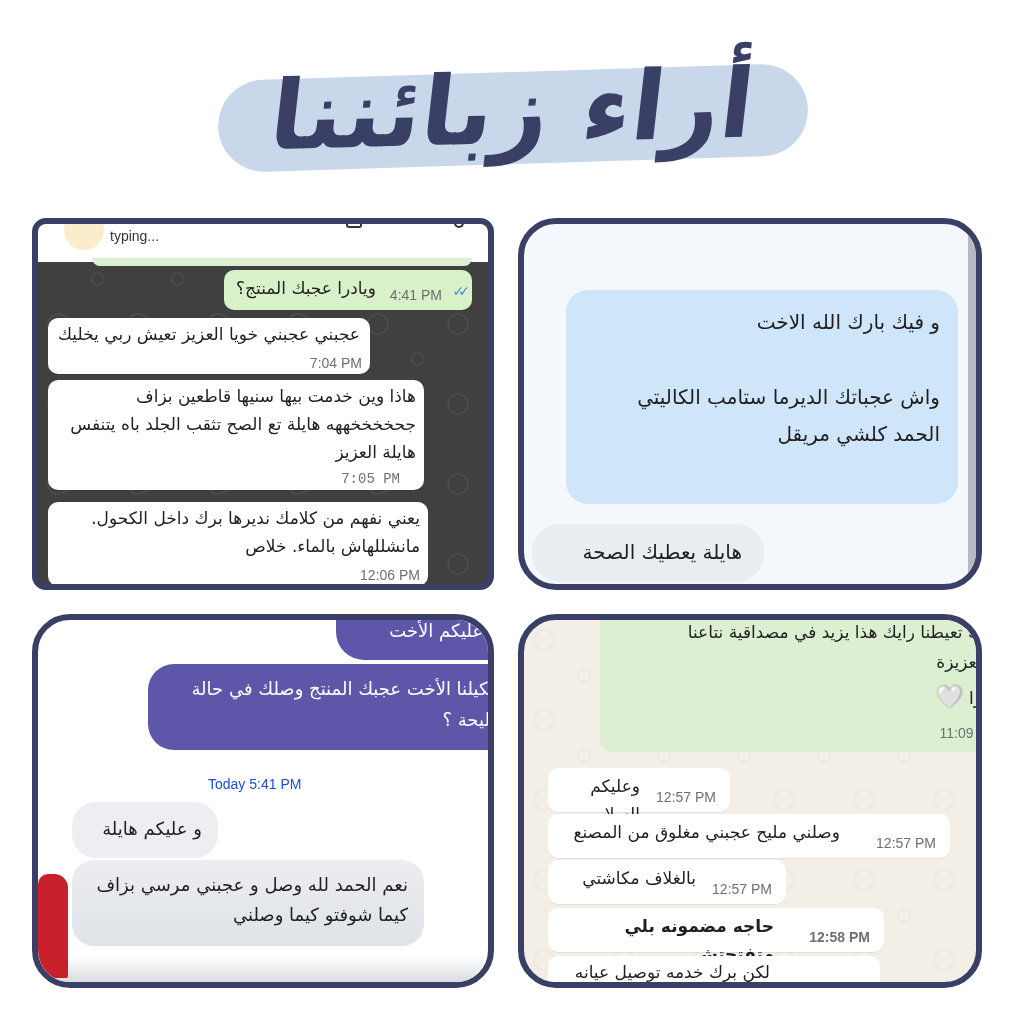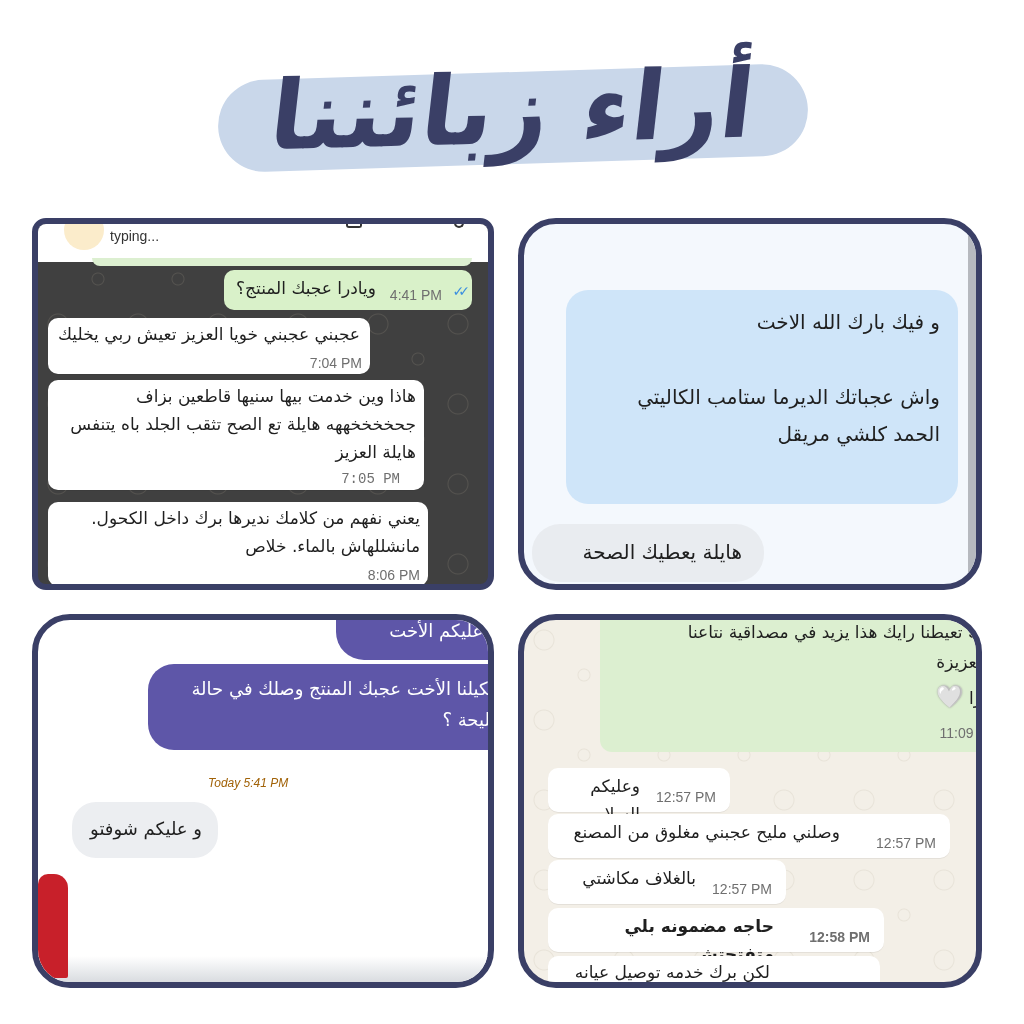--- a/index.html
+++ b/index.html
@@ -74,21 +74,21 @@
   .tr-b2 { left: 42px; top: 66px; width: 392px; height: 214px; background: #cfe5f9; border-radius: 22px; font-size: 20px; }
   .tr-b2 .msg { position: absolute; right: 18px; top: 14px; width: 360px; line-height: 1.85; }
   .tr-b3 { left: 8px; top: 300px; width: 232px; height: 58px; background: #e9ecf0; border-radius: 28px; font-size: 20px; }
   .tr-b3 .msg { position: absolute; right: 22px; top: 12px; }
 
   
   .bl-b1 { left: 298px; top: -10px; width: 164px; height: 50px; background: #5e56a8; border-radius: 0 0 0 28px; color: #fff; font-size: 18px; }
   .bl-b1 .msg { position: absolute; right: 0; top: 6px; white-space: nowrap; }
   .bl-b2 { left: 110px; top: 44px; width: 352px; height: 86px; background: #5e56a8; border-radius: 26px 0 0 26px; color: #fff; font-size: 18px; }
   .bl-b2 .msg { position: absolute; right: 0; top: 10px; width: 340px; line-height: 1.7; white-space: nowrap; }
-  .bl-day { position: absolute; left: 170px; top: 156px; font-family: "Liberation Sans", sans-serif; font-size: 12px; color: #a16207; font-style: italic; }
+  .bl-day { position: absolute; left: 170px; top: 156px; font-family: "Liberation Sans", sans-serif; font-size: 14px; color: #1d4ed8; }
   .bl-b3 { left: 34px; top: 182px; width: 146px; height: 56px; background: #eceef1; border-radius: 24px; font-size: 18px; }
   .bl-b3 .msg { position: absolute; right: 16px; top: 12px; }
   .bl-b4 { left: 34px; top: 240px; width: 352px; height: 86px; background: linear-gradient(#eceef1, #dfe2e6); border-radius: 22px; font-size: 18px; }
   .bl-b4 .msg { position: absolute; right: 16px; top: 10px; width: 330px; line-height: 1.65; }
   .bl-bottom { position: absolute; left: 0; bottom: 0; width: 100%; height: 26px; background: linear-gradient(#ffffff, #d9dce0); }
   .bl-red { position: absolute; left: 0; top: 254px; width: 30px; height: 104px; background: #c8202a; border-radius: 10px 14px 2px 0; }
 
   
   .br-b1 { left: 76px; top: -10px; width: 382px; height: 142px; background: #dcefd0; border-radius: 0 0 0 12px; font-size: 17px; }
   .br-b1 .msg { position: absolute; right: 0; top: 8px; width: 372px; line-height: 1.75; white-space: nowrap; overflow: hidden; }
@@ -132,21 +132,21 @@
   <div class="bubble wa-in tl-b2">
     <div class="msg rtl">عجبني عجبني خويا العزيز تعيش ربي يخليك</div>
     <div class="time">7:04 PM</div>
   </div>
   <div class="bubble wa-in tl-b3">
     <div class="msg rtl">هاذا وين خدمت بيها سنيها قاطعين بزاف جحخخخخههه هايلة تع الصح تثقب الجلد باه يتنفس هايلة العزيز</div>
     <div class="time">7:05 PM</div>
   </div>
   <div class="bubble wa-in tl-b4">
     <div class="msg rtl">يعني نفهم من كلامك نديرها برك داخل الكحول. مانشللهاش بالماء. خلاص</div>
-    <div class="time">8:06 PM</div>
+    <div class="time">12:06 PM</div>
   </div>
 </div>
 
 <div class="panel p-tr">
   <div class="tr-scroll"></div>
   <div class="bubble tr-b2">
     <div class="msg rtl">
       <div>و فيك بارك الله الاخت</div>
       <div style="height:38px"></div>
       <div>واش عجباتك الديرما ستامب الكاليتي</div>
@@ -163,21 +163,27 @@
     <div class="msg rtl">م عليكم الأخت</div>
   </div>
   <div class="bubble bl-b2">
     <div class="msg rtl">
       <div>حكيلنا الأخت عجبك المنتج وصلك في حالة</div>
       <div>مليحة ؟</div>
     </div>
   </div>
   <div class="bl-day">Today 5:41 PM</div>
   <div class="bubble bl-b3">
-    <div class="msg rtl">و عليكم شوفتو</div>
+    <div class="msg rtl">و عليكم هايلة</div>
+  </div>
+  <div class="bubble bl-b4">
+    <div class="msg rtl">
+      <div>نعم الحمد لله وصل و عجبني مرسي بزاف</div>
+      <div>كيما شوفتو كيما وصلني</div>
+    </div>
   </div>
   <div class="bl-bottom"></div>
   <div class="bl-red"></div>
 </div>
 
 <div class="panel p-br">
   <div class="wa-doodle"></div>
   <div class="bubble br-b1">
     <div class="msg rtl">
       <div>ك تعيطنا رايك هذا يزيد في مصداقية نتاعنا</div>

